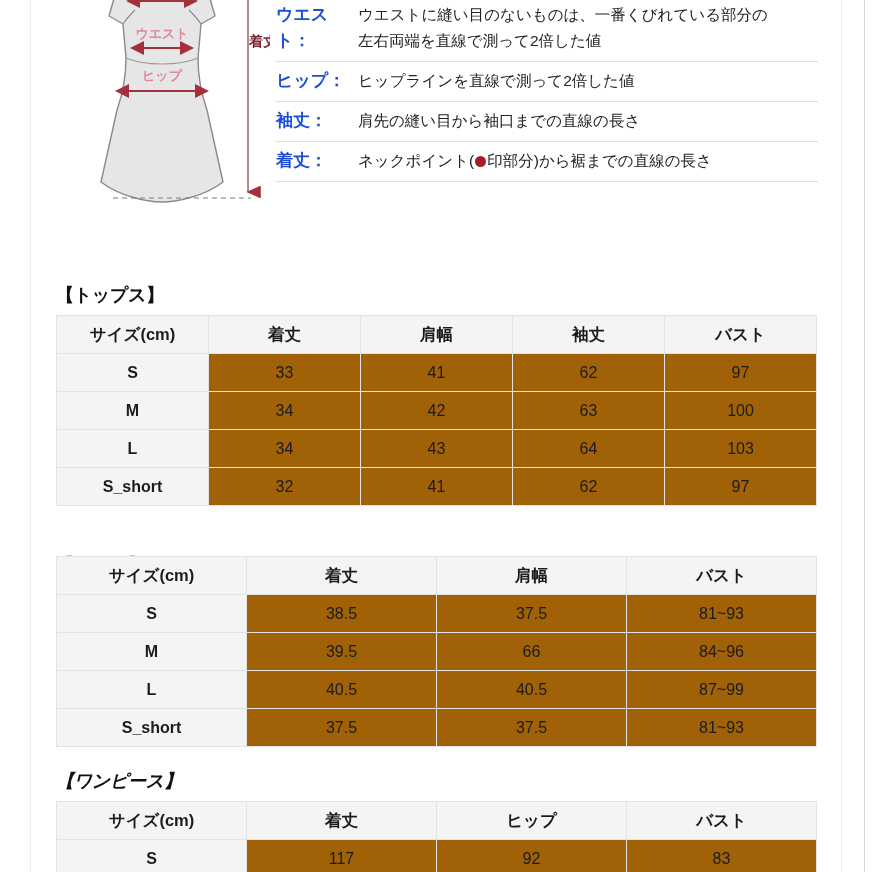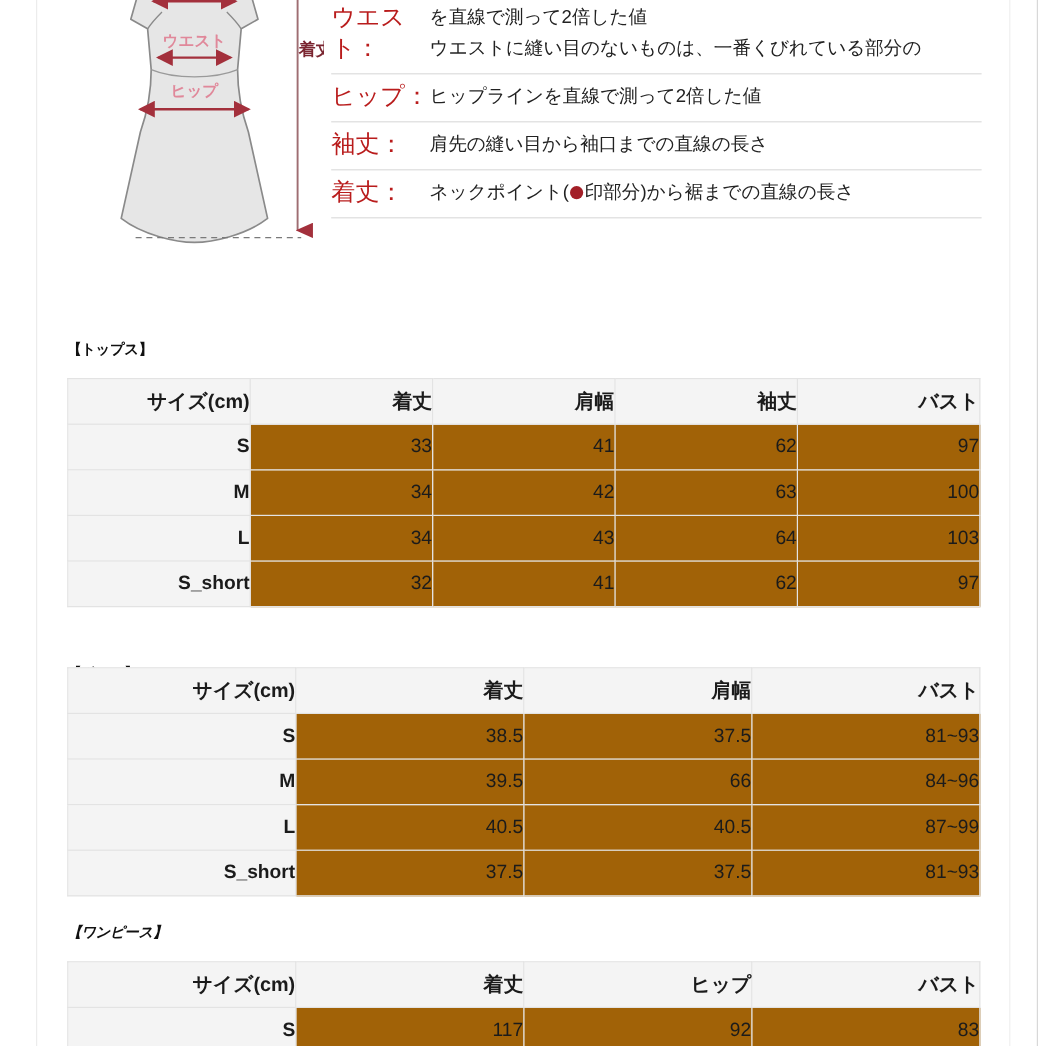--- a/index.html
+++ b/index.html
@@ -55,24 +55,24 @@
   .def-row {
     display: flex;
     align-items: flex-start;
     border-bottom: 1px solid #dcdcdc;
     padding: 6px 0 7px 0;
   }
   .def-row.first { border-top: none; padding-top: 2px; }
   .def-term {
     width: 82px;
     flex: 0 0 82px;
-    font-size: 20px;
+    font-size: 17px;
     line-height: 26px;
-    color: #b91c1c;
-    font-weight: 400;
+    color: #1d4ed8;
+    font-weight: 700;
   }
   .def-desc {
     flex: 1 1 auto;
     font-size: 15.5px;
     line-height: 26px;
     color: #222222;
   }
   .def-desc .line { display: block; white-space: nowrap; }
   .neck-dot {
     display: inline-block;
@@ -80,41 +80,41 @@
     border-radius: 50%;
     background: #a31f28;
     vertical-align: -1px;
     margin: 0 1px;
   }
 
   
   .section-heading {
     position: absolute;
     left: 56px;
-    font-size: 12px;
+    font-size: 18px;
     font-weight: bold;
     color: #111111;
     letter-spacing: -0.3px;
     white-space: nowrap;
   }
 
   
   .size-table {
     position: absolute;
     left: 56px;
     border-collapse: collapse;
     table-layout: fixed;
     border: 1px solid #dddddd;
     background: #ffffff;
   }
   .size-table th,
   .size-table td {
     border: 1px solid #e3e3e3;
     height: 37px;
-    text-align: right;
+    text-align: center;
     vertical-align: middle;
     font-size: 16px;
     color: #1b1b1b;
     padding: 0;
   }
   .size-table th {
     background: #f4f4f4;
     font-weight: bold;
     font-size: 16.5px;
   }
@@ -208,22 +208,22 @@
         <text x="208" y="88" text-anchor="middle" font-family="'Liberation Sans', sans-serif" font-size="14" font-weight="bold" fill="#7a2530">着丈</text>
       </g>
     </svg>
   </div>
 
   <div class="deflist">
 
     <div class="def-row first">
       <div class="def-term">ウエスト：</div>
       <div class="def-desc">
-        <span class="line">を直線で測って2倍した値</span>
         <span class="line">ウエストに縫い目のないものは、一番くびれている部分の</span>
+        <span class="line">左右両端を直線で測って2倍した値</span>
       </div>
     </div>
 
     <div class="def-row">
       <div class="def-term">ヒップ：</div>
       <div class="def-desc">
         <span class="line">ヒップラインを直線で測って2倍した値</span>
       </div>
     </div>
 

